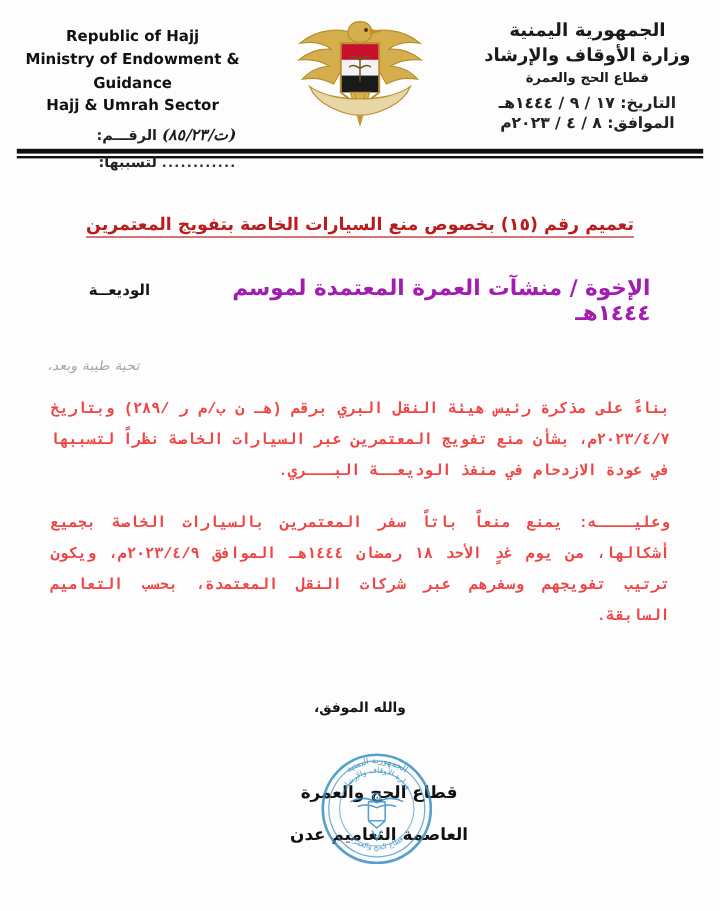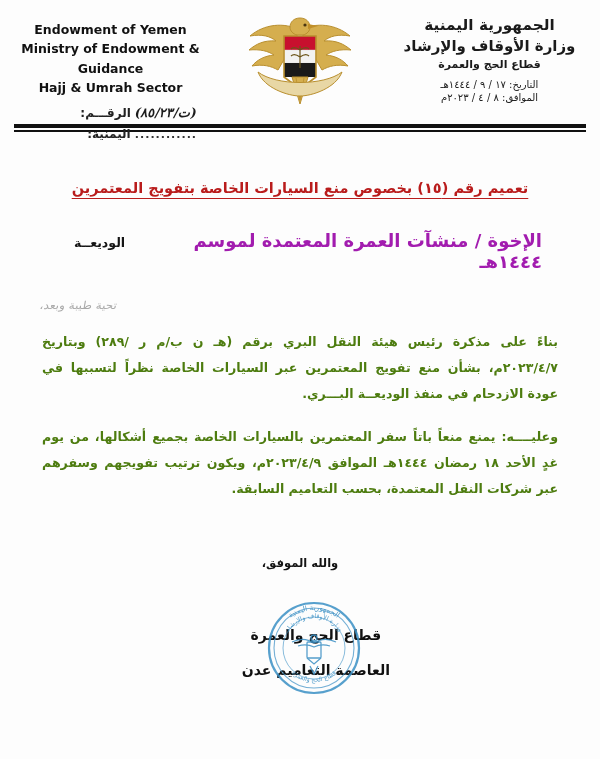--- a/index.html
+++ b/index.html
@@ -48,21 +48,21 @@
   }
   .ar-line2{
     font-size:15px;font-weight:bold;color:#1a1a1a;
     margin-bottom:3px;
   }
   .ar-line3{
     font-size:11px;font-weight:bold;color:#1a1a1a;
     margin-bottom:8px;
   }
   .date-line{
-    font-size:10px;font-weight:normal;color:#222;
+    font-size:13px;font-weight:bold;color:#222;
     direction:rtl;
     margin-bottom:2px;
     letter-spacing:0.3px;
   }
   .en-line{
     font-weight:bold;color:#111;
     line-height:1.55;
   }
   .en1{font-size:12.5px;}
   .en2{font-size:12.5px;}
@@ -147,26 +147,27 @@
     font-size:12px;
     color:#9a9a9a;
     transform:skewX(-10deg) scaleY(0.9);
     letter-spacing:-1px;
     opacity:.85;
   }
   .para{
     margin-top:16px;
     font-size:12.6px;
     font-weight:bold;
-    color:#4d7c0f;
+    color:#ef4444;
     line-height:2.05;
     text-align:justify;
     text-align-last:right;
     letter-spacing:0px;
     padding:0 2px;
+    font-family:Liberation Mono, monospace;
   }
   .para.justify-both{
     text-align:justify;
     text-align-last:right;
   }
   .para.p2{margin-top:14px;}
   .para.p3{margin-top:18px;}
 
   
   .closing{
@@ -241,31 +242,31 @@
         <path d="M60 34 L60 56 M60 38 C56 35 53 35 51 37 M60 38 C64 35 67 35 69 37 M60 45 C56 42 53 42 51 44 M60 45 C64 42 67 42 69 44" stroke="#6b5418" stroke-width="1.2" fill="none"></path>
 
         <path d="M52 65 L60 92 L68 65 Z" fill="#d5ae4e" stroke="#b98f2f" stroke-width="1"></path>
         <path d="M56 66 L60 88 L64 66" fill="none" stroke="#b98f2f" stroke-width=".8"></path>
 
         <path d="M18 60 C36 74 84 74 102 60 C96 76 72 84 60 84 C48 84 24 76 18 60 Z" fill="#e8d7a5" stroke="#b98f2f" stroke-width="1"></path>
       </svg>
     </div>
 
     <div class="hdr-col left">
-      <div class="en-line en1">Endowment of Yemen</div>
+      <div class="en-line en1">Republic of Hajj</div>
       <div class="en-line en2">Ministry of Endowment &amp; Guidance</div>
       <div class="en-line en3">Hajj &amp; Umrah Sector</div>
 
       <div class="ref-line">
         <span class="scribble">(ت/٨٥/٢٣)</span>
         <span>الرقـــم:</span>
       </div>
       <div class="ref-line">
         <span class="dots">............</span>
-        <span>اليمنية:</span>
+        <span>لتسببها:</span>
       </div>
     </div>
   </div>
 
   <div class="divider">
     <div class="thick"></div>
     <div class="thin"></div>
   </div>
 
   <div class="body">

